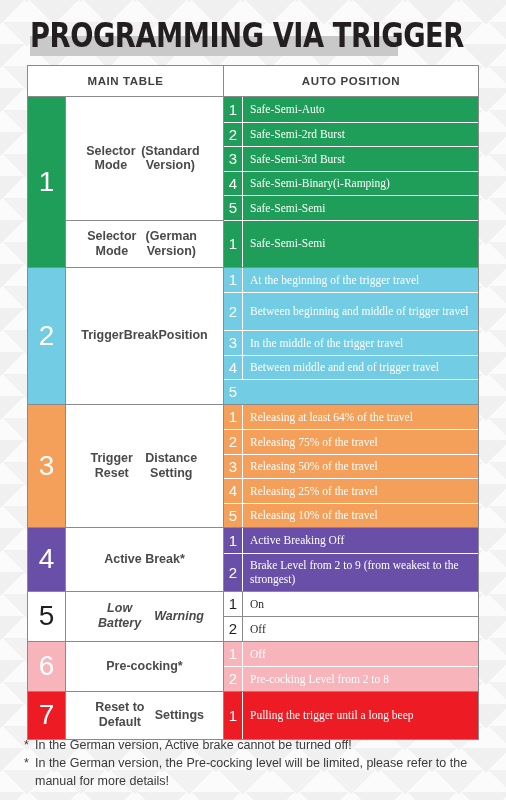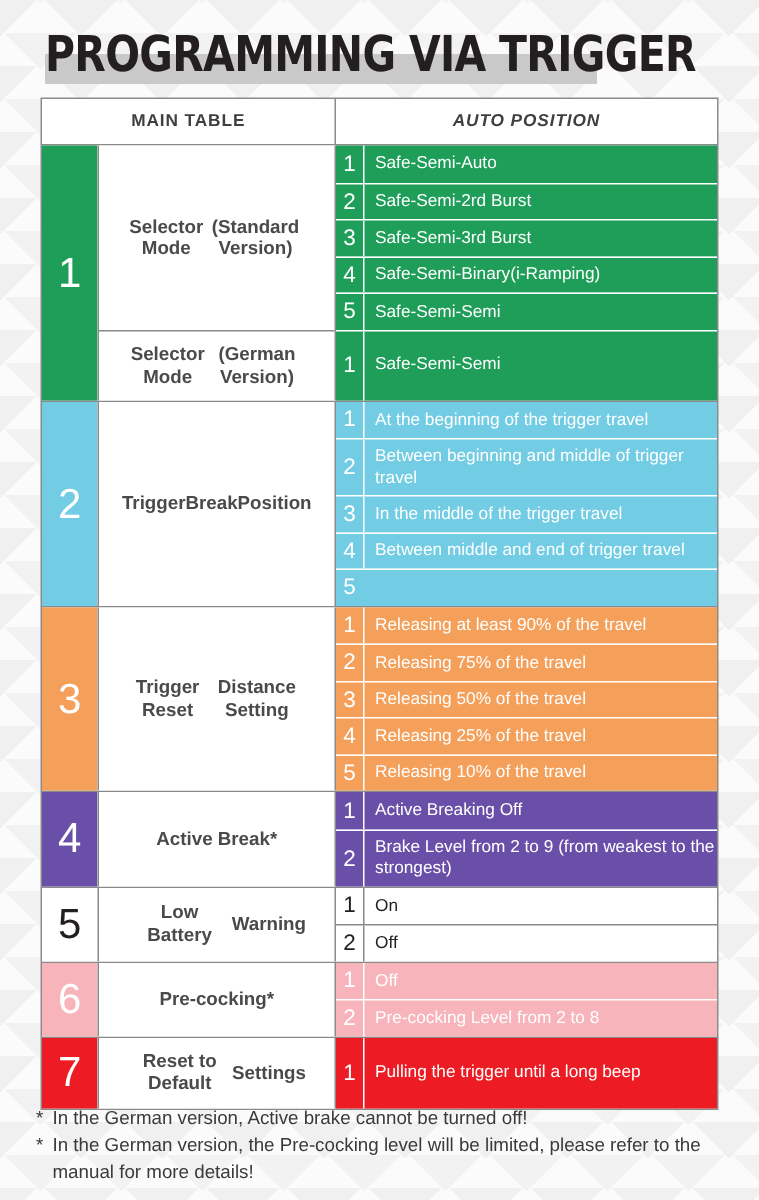--- a/index.html
+++ b/index.html
@@ -58,21 +58,21 @@
     box-sizing:border-box;
     background:#fff;
   }
   .thead{display:flex;height:30px;border-bottom:1px solid #8a8a8a;}
   .th{
     display:flex;align-items:center;justify-content:center;
     font-size:11.5px;font-weight:bold;letter-spacing:0.6px;
     color:#3f3f3f;box-sizing:border-box;text-align:right;
   }
   .th-main{width:196px;border-right:1px solid #8a8a8a;}
-  .th-auto{flex:1;font-style:italic;}
+  .th-auto{flex:1;}
 
   .grp{display:flex;box-sizing:border-box;}
   .grp + .grp{border-top:1px solid #8a8a8a;}
   .c-num{
     width:37px;flex:0 0 37px;
     display:flex;align-items:center;justify-content:center;
     font-size:28px;color:#fff;line-height:1;
     box-sizing:border-box;
   }
   .c-num.dark{color:#231f20;background:#fff !important;}
@@ -102,20 +102,21 @@
     display:flex;align-items:center;justify-content:center;
     font-size:15px;color:#fff;line-height:1;
   }
   .opt-n.dark{color:#231f20;}
   .opt-t{
     flex:1;display:flex;align-items:center;
     font-size:11.5px;color:#fff;line-height:1.25;
     padding:3px 0 3px 7px;
     border-left:1px solid #ffffff;
     box-sizing:border-box;
+    font-family:Liberation Serif, serif;
   }
   .opt-t.dark{color:#231f20;border-left:1px solid #8a8a8a;}
 
   
   .notes{
     position:absolute;left:24px;top:736px;width:460px;
     font-size:12.5px;color:#3a3a3a;line-height:1.45;
   }
   .note{display:flex;}
   .note-star{width:11px;flex:0 0 11px;}
@@ -214,21 +215,21 @@
           <div class="c-num" style="background: rgb(244, 160, 90);">3</div>
           <div class="c-mid">
             <div class="mid-cell" style="flex: 0 0 122.5px;">
               <div>Trigger Reset</div>
               <div>Distance Setting</div>
             </div>
           </div>
           <div class="c-right">
             <div class="opt" style="flex: 0 0 24.5px; background: rgb(244, 160, 90);">
               <div class="opt-n">1</div>
-              <div class="opt-t">Releasing at least 90% of the travel</div>
+              <div class="opt-t">Releasing at least 64% of the travel</div>
             </div>
             <div class="opt" style="flex: 0 0 24.5px; background: rgb(244, 160, 90);">
               <div class="opt-n">2</div>
               <div class="opt-t">Releasing 75% of the travel</div>
             </div>
             <div class="opt" style="flex: 0 0 24.5px; background: rgb(244, 160, 90);">
               <div class="opt-n">3</div>
               <div class="opt-t">Releasing 50% of the travel</div>
             </div>
             <div class="opt" style="flex: 0 0 24.5px; background: rgb(244, 160, 90);">
@@ -255,21 +256,21 @@
             </div>
             <div class="opt" style="flex: 0 0 38px; background: rgb(106, 79, 168);">
               <div class="opt-n">2</div>
               <div class="opt-t">Brake Level from 2 to 9 (from weakest to the strongest)</div>
             </div>
           </div>
         </div>
         <div class="grp">
           <div class="c-num dark" style="background: rgb(255, 255, 255);">5</div>
           <div class="c-mid">
-            <div class="mid-cell" style="flex: 0 0 49px;">
+            <div class="mid-cell" style="flex: 0 0 49px; font-style: italic;">
               <div>Low Battery</div>
               <div>Warning</div>
             </div>
           </div>
           <div class="c-right">
             <div class="opt lined" style="flex: 0 0 24.5px; background: rgb(255, 255, 255);">
               <div class="opt-n dark">1</div>
               <div class="opt-t dark">On</div>
             </div>
             <div class="opt lined" style="flex: 0 0 24.5px; background: rgb(255, 255, 255);">

